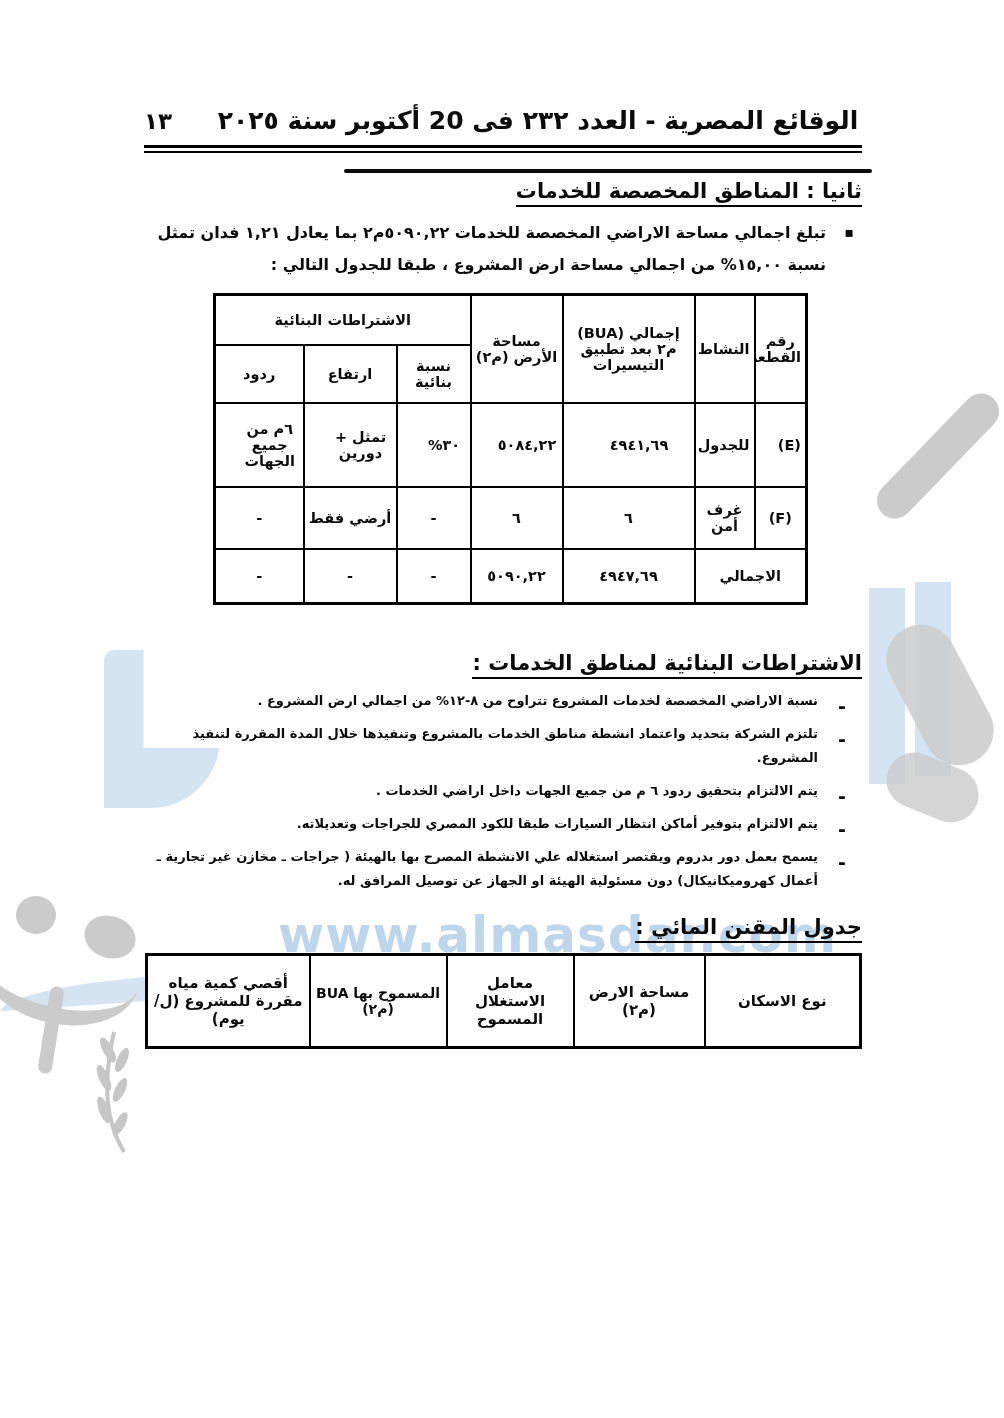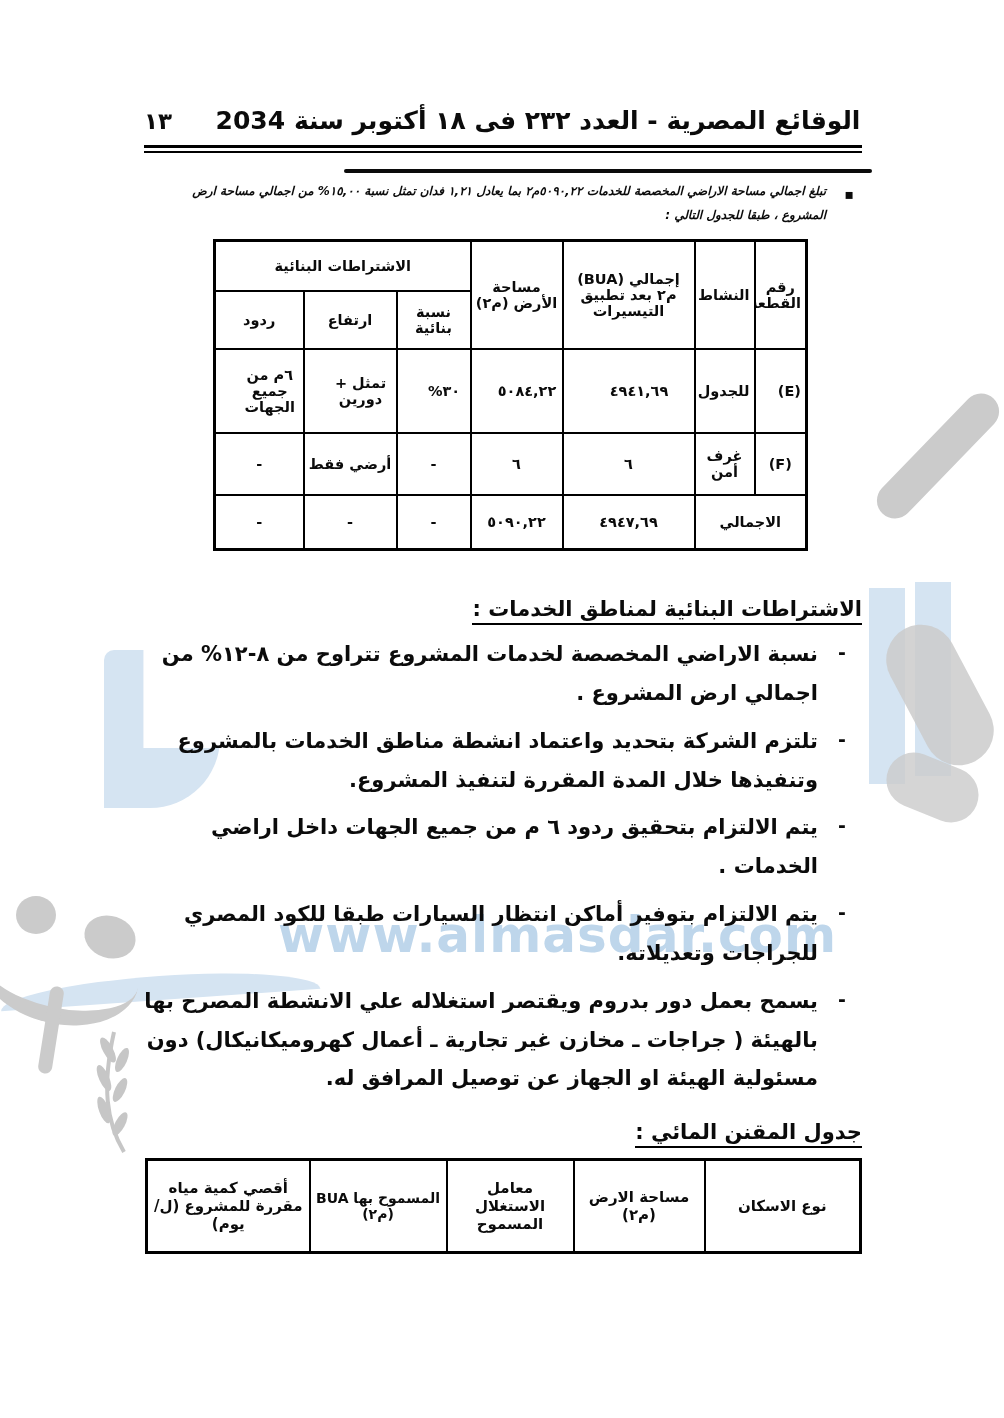--- a/index.html
+++ b/index.html
@@ -12,23 +12,23 @@
   
   .gz-header{display:flex; align-items:baseline; font-weight:bold; font-size:25px;}
   .gz-title{flex:1; text-align:center; letter-spacing:.5px;}
   .gz-page-no{width:70px; text-align:left; font-size:23px;}
   .double-rule{margin-top:10px; height:3px; border-top:3px solid #000; border-bottom:2px solid #000;}
   
   .artifact-line{width:528px; height:4px; background:#0b0b0b; margin:16px -10px 6px auto; border-radius:2px;}
   .sec-title{font-size:21px; font-weight:bold; margin:2px 0 10px 0;}
   .sec-title .u{display:inline-block; border-bottom:2.5px solid #000; padding-bottom:2px;}
   
-  .bullet-sq{position:relative; padding-right:36px; font-size:12px; font-weight:bold; line-height:2.0; margin:6px 0;font-style:italic;}
+  .bullet-sq{position:relative; padding-right:36px; font-size:16px; font-weight:bold; line-height:2.0; margin:6px 0;}
   .bullet-sq::before{content:"▪"; position:absolute; right:8px; top:1px; font-size:14px;}
-  .bullet-dash{position:relative; padding-right:44px; font-size:21px; font-weight:bold; line-height:1.85; margin:9px 0;}
+  .bullet-dash{position:relative; padding-right:44px; font-size:13px; font-weight:bold; line-height:1.85; margin:9px 0;}
   .bullet-dash::before{content:"-"; position:absolute; right:16px; top:0; font-size:19px; font-weight:bold;}
   
   table{border-collapse:collapse; table-layout:fixed; background:#fff;}
   .tbl{border:3px solid #000;}
   .tbl th,.tbl td{border:2px solid #000; font-weight:bold; text-align:center; vertical-align:middle; padding:3px 4px; overflow:hidden;}
   .services-table{width:594px; margin:12px 54px 0 auto; font-size:14.5px;}
   .services-table .hdr1 th{height:42px;}
   .services-table .hdr2 th{height:50px;border-radius:20px;}
   .services-table .row-e td{height:76px;padding-left:25px;}
   .services-table .row-f td{height:54px;}
@@ -72,26 +72,29 @@
       <ellipse cx="40" cy="64" rx="5" ry="13" fill="#c6c6c6" transform="rotate(26 40 64)"></ellipse>
       <ellipse cx="24" cy="84" rx="5" ry="14" fill="#c6c6c6" transform="rotate(-20 24 84)"></ellipse>
       <ellipse cx="40" cy="98" rx="5" ry="13" fill="#c6c6c6" transform="rotate(28 40 98)"></ellipse>
     </svg>
   </div>
   <div class="wm wm-url">www.almasdar.com</div>
 
   <div class="content">
 
     <div class="gz-header">
-      <div class="gz-title">الوقائع المصرية - العدد ٢٣٢ فى ١٨ أكتوبر سنة 2034</div>
+      <div class="gz-title">الوقائع المصرية - العدد ٢٣٢ فى 20 أكتوبر سنة ٢٠٢٥</div>
       <div class="gz-page-no">١٣</div>
     </div>
     <div class="double-rule"></div>
 
     <div class="artifact-line"></div>
+    <div class="sec-title">
+      <span class="u">ثانيا : المناطق المخصصة للخدمات</span>
+    </div>
 
     <div class="bullet-sq">تبلغ اجمالي مساحة الاراضي المخصصة للخدمات ٥٠٩٠,٢٢م٢ بما يعادل ١,٢١ فدان  تمثل نسبة ١٥,٠٠% من اجمالي مساحة ارض المشروع ، طبقا للجدول التالي :</div>
 
     <table class="tbl services-table">
       <colgroup>
         <col style="width:52px">
           <col style="width:60px">
           <col style="width:132px">
           <col style="width:92px">
         <col style="width:74px">

